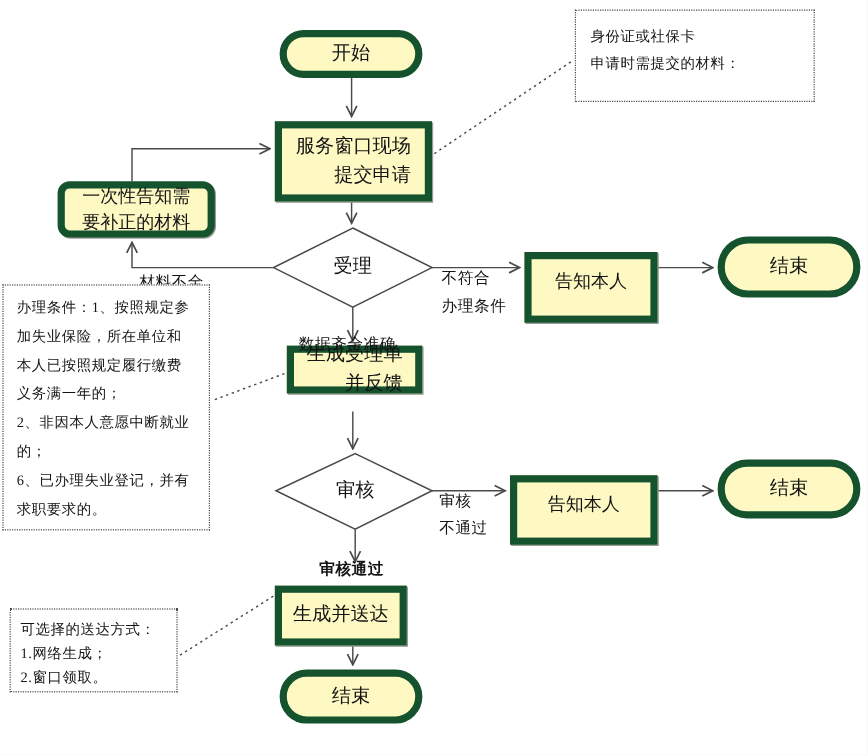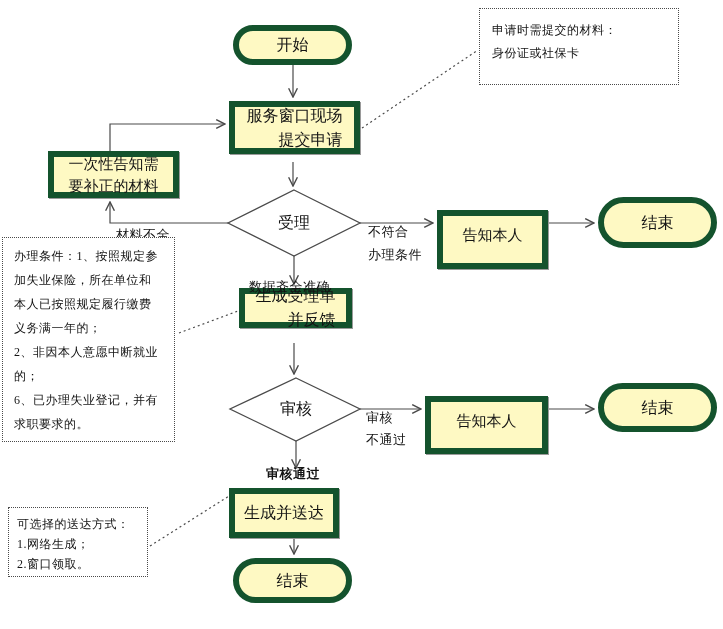--- a/index.html
+++ b/index.html
@@ -69,24 +69,24 @@
   </svg>
 
   <div class="node stadium" style="left:233px;top:25px;width:119px;height:40px;">开始</div>
 
   <div class="node stadium" style="left:598px;top:197px;width:119px;height:51px;">结束</div>
 
   <div class="node stadium" style="left:598px;top:383px;width:119px;height:49px;">结束</div>
 
   <div class="node stadium" style="left:233px;top:558px;width:119px;height:45px;">结束</div>
 
-  <div class="node" style="left:229px;top:101px;width:131px;height:53px;">服务窗口现场
+  <div class="node" style="left:229px;top:101px;width:131px;height:67px;">服务窗口现场
 提交申请</div>
 
-  <div class="node" style="left:48px;top:151px;width:131px;height:47px;line-height:22px;font-size:15px;">一次性告知需
+  <div class="node" style="left:48px;top:151px;width:131px;height:47px;line-height:22px;font-size:15px;border-radius:10px;">一次性告知需
 要补正的材料</div>
 
   <div class="node top-align" style="left:437px;top:194px;width:111px;height:59px;font-size:15px;">告知本人</div>
 
   <div class="node" style="left:239px;top:288px;width:113px;height:40px;">生成受理单
 并反馈</div>
 
   <div class="node top-align" style="left:425px;top:380px;width:123px;height:58px;font-size:15px;">告知本人</div>
 
   <div class="node top-align" style="left:229px;top:472px;width:110px;height:50px;">生成并送达</div>
@@ -101,22 +101,22 @@
 
   <div class="elabel" style="left:368px;top:200px;width:64px;line-height:23px;">不符合
 办理条件</div>
 
   <div class="elabel" style="left:366px;top:387px;width:54px;">审核
 不通过</div>
 
   <div class="elabel" style="left:266px;top:443px;width:60px;font-weight:bold;">审核通过</div>
 
   <div class="ann" style="left:479px;top:8px;width:200px;height:77px;padding:10px 12px;line-height:23px;">
+    <p class="para">身份证或社保卡</p>
     <p class="para">申请时需提交的材料：</p>
-    <p class="para">身份证或社保卡</p>
   </div>
 
   <div class="ann" style="left:2px;top:237px;width:173px;height:205px;padding:6px 11px;line-height:24px;">
     <p class="para">办理条件：1、按照规定参加失业保险，所在单位和本人已按照规定履行缴费义务满一年的；</p>
     <p class="para">2、非因本人意愿中断就业的；</p>
     <p class="para">6、已办理失业登记，并有求职要求的。</p>
   </div>
 
   <div class="ann" style="left:8px;top:507px;width:140px;height:70px;padding:6px 8px;line-height:20px;">
     <p class="para">可选择的送达方式：</p>

